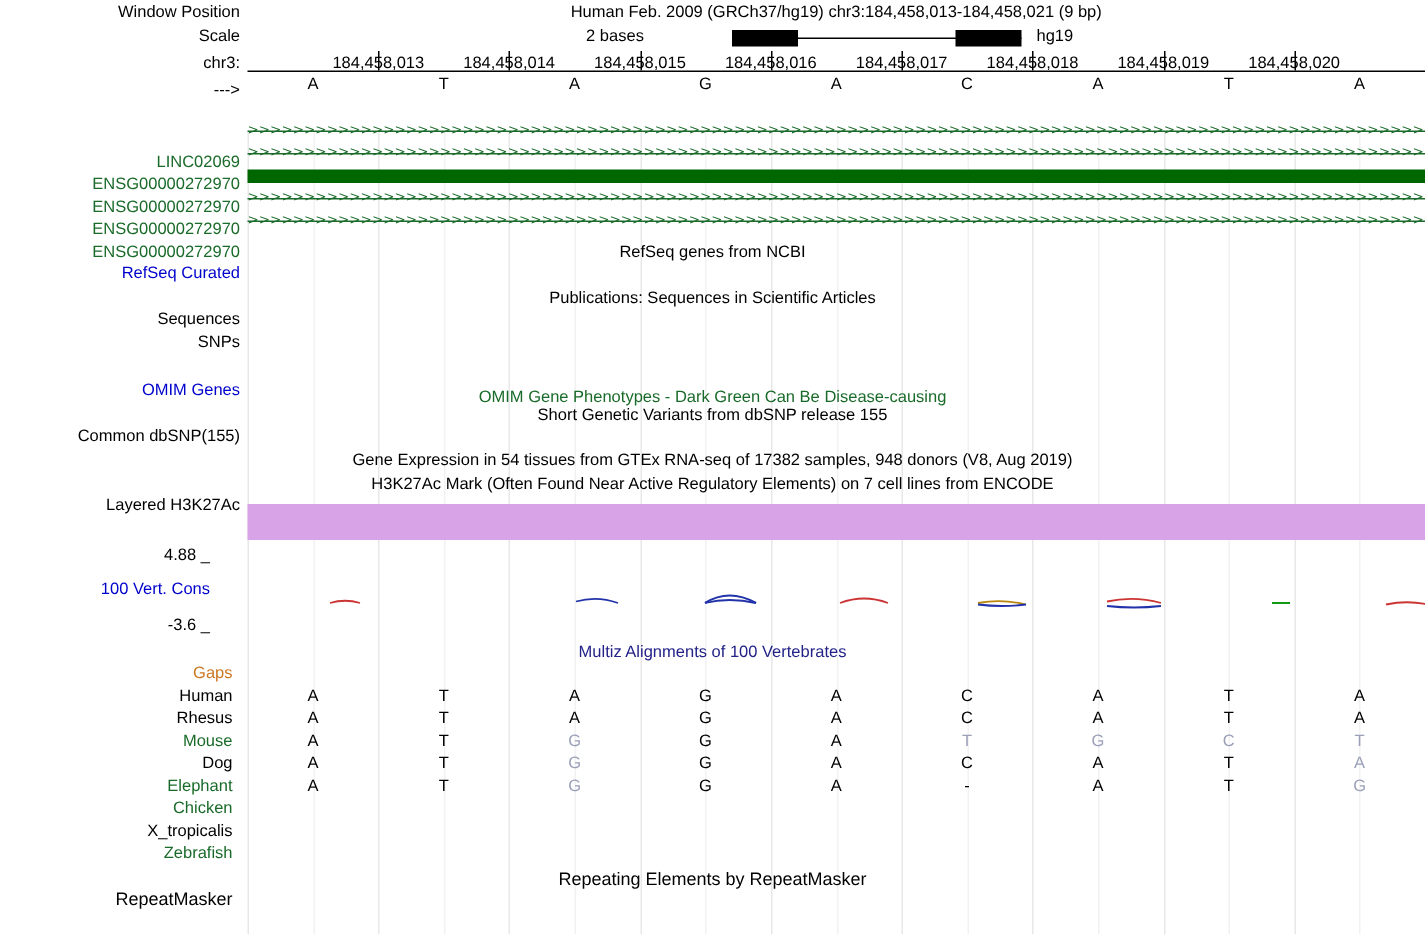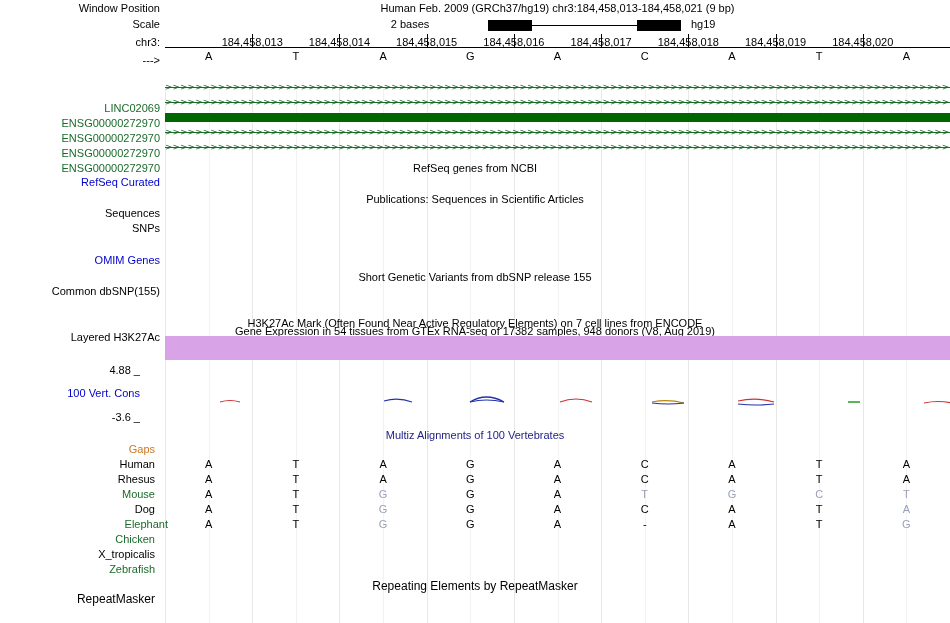--- a/index.html
+++ b/index.html
@@ -131,26 +131,27 @@
       <div class="abs" style="left: 165px; top: 147px; width: 785px; height: 1px; background: rgb(26, 107, 42);"></div>
     </div>
 
   <div class="title-center" style="top:162px;">RefSeq genes from NCBI</div>
   <div class="lbl blue" style="left:0;top:176px;width:160px;">RefSeq Curated</div>
 
   <div class="title-center" style="top:193px;">Publications: Sequences in Scientific Articles</div>
   <div class="lbl" style="left:0;top:207px;width:160px;">Sequences</div>
   <div class="lbl" style="left:0;top:222px;width:160px;">SNPs</div>
 
+  <div class="title-center green" style="top:240px;">OMIM Gene Phenotypes - Dark Green Can Be Disease-causing</div>
   <div class="lbl blue" style="left:0;top:254px;width:160px;">OMIM Genes</div>
 
   <div class="title-center" style="top:271px;">Short Genetic Variants from dbSNP release 155</div>
   <div class="lbl" style="left:0;top:285px;width:160px;">Common dbSNP(155)</div>
 
-  <div class="title-center" style="top:301px;margin-top:24px;">Gene Expression in 54 tissues from GTEx RNA-seq of 17382 samples, 948 donors (V8, Aug 2019)</div>
+  <div class="title-center" style="top:301px;">Gene Expression in 54 tissues from GTEx RNA-seq of 17382 samples, 948 donors (V8, Aug 2019)</div>
   <div class="title-center" style="top:317px;">H3K27Ac Mark (Often Found Near Active Regulatory Elements) on 7 cell lines from ENCODE</div>
   <div class="lbl" style="left:0;top:331px;width:160px;">Layered H3K27Ac</div>
   <div class="h3k27" style="top:336px;"></div>
 
   <div class="lbl" style="left:0;top:364px;width:140px;">4.88 _</div>
   <div class="lbl blue" style="left:0;top:387px;width:100px;margin-left:40px;">100 Vert. Cons</div>
   <div class="lbl" style="left:0;top:411px;width:140px;">-3.6 _</div>
 
   <div class="abs" style="left:165px;top:372px;width:785px;height:46px;">
     <svg width="785" height="46" viewBox="0 0 785 46">
@@ -205,21 +206,21 @@
       <div class="lbl" style="left: 0px; top: 503px; width: 155px; color: rgb(0, 0, 0);">Dog</div>
       <div class="base" style="left: 198.611px; top: 503px; color: rgb(0, 0, 0);">A</div>
       <div class="base" style="left: 285.833px; top: 503px; color: rgb(0, 0, 0);">T</div>
       <div class="base" style="left: 373.056px; top: 503px; color: rgb(154, 160, 184);">G</div>
       <div class="base" style="left: 460.278px; top: 503px; color: rgb(0, 0, 0);">G</div>
       <div class="base" style="left: 547.5px; top: 503px; color: rgb(0, 0, 0);">A</div>
       <div class="base" style="left: 634.722px; top: 503px; color: rgb(0, 0, 0);">C</div>
       <div class="base" style="left: 721.944px; top: 503px; color: rgb(0, 0, 0);">A</div>
       <div class="base" style="left: 809.167px; top: 503px; color: rgb(0, 0, 0);">T</div>
       <div class="base" style="left: 896.389px; top: 503px; color: rgb(154, 160, 184);">A</div>
-      <div class="lbl" style="left: 0px; top: 518px; width: 155px; color: rgb(26, 107, 42); margin-left: 13px;">Elephant</div>
+      <div class="lbl" style="left: 0px; top: 518px; width: 155px; color: rgb(26, 107, 42);">Elephant</div>
       <div class="base" style="left: 198.611px; top: 518px; color: rgb(0, 0, 0);">A</div>
       <div class="base" style="left: 285.833px; top: 518px; color: rgb(0, 0, 0);">T</div>
       <div class="base" style="left: 373.056px; top: 518px; color: rgb(154, 160, 184);">G</div>
       <div class="base" style="left: 460.278px; top: 518px; color: rgb(0, 0, 0);">G</div>
       <div class="base" style="left: 547.5px; top: 518px; color: rgb(0, 0, 0);">A</div>
       <div class="base" style="left: 634.722px; top: 518px; color: rgb(0, 0, 0);">-</div>
       <div class="base" style="left: 721.944px; top: 518px; color: rgb(0, 0, 0);">A</div>
       <div class="base" style="left: 809.167px; top: 518px; color: rgb(0, 0, 0);">T</div>
       <div class="base" style="left: 896.389px; top: 518px; color: rgb(154, 160, 184);">G</div>
       <div class="lbl" style="left: 0px; top: 533px; width: 155px; color: rgb(26, 107, 42);">Chicken</div>

